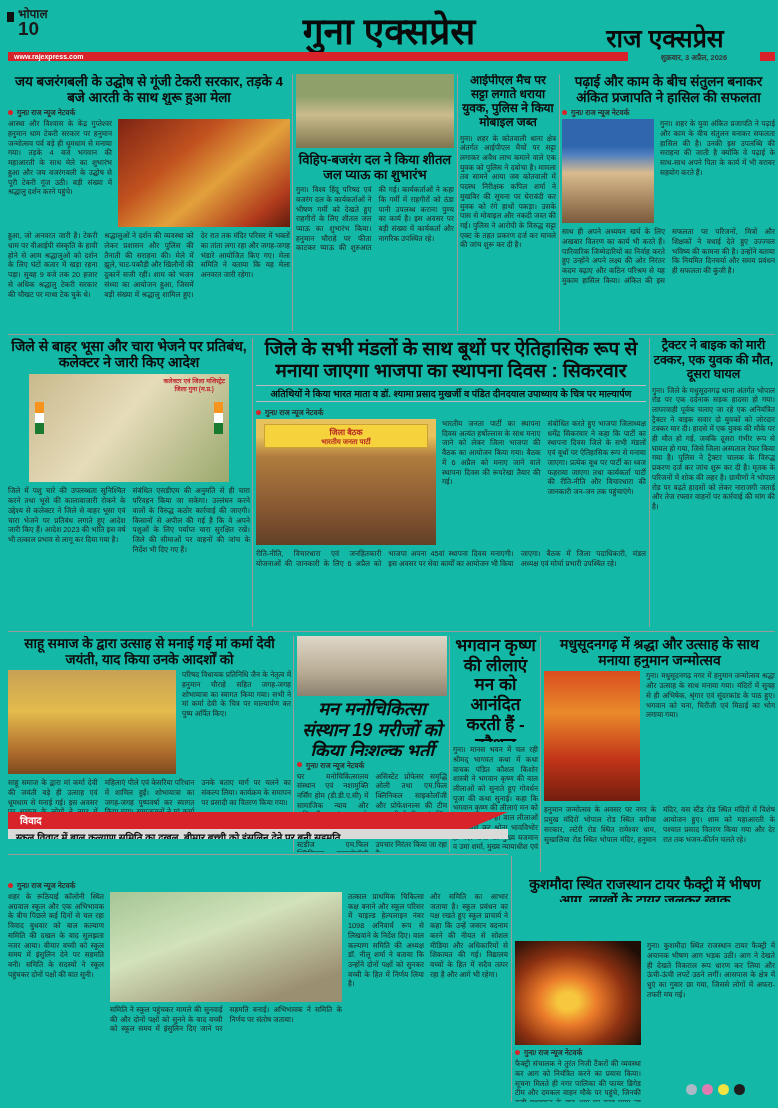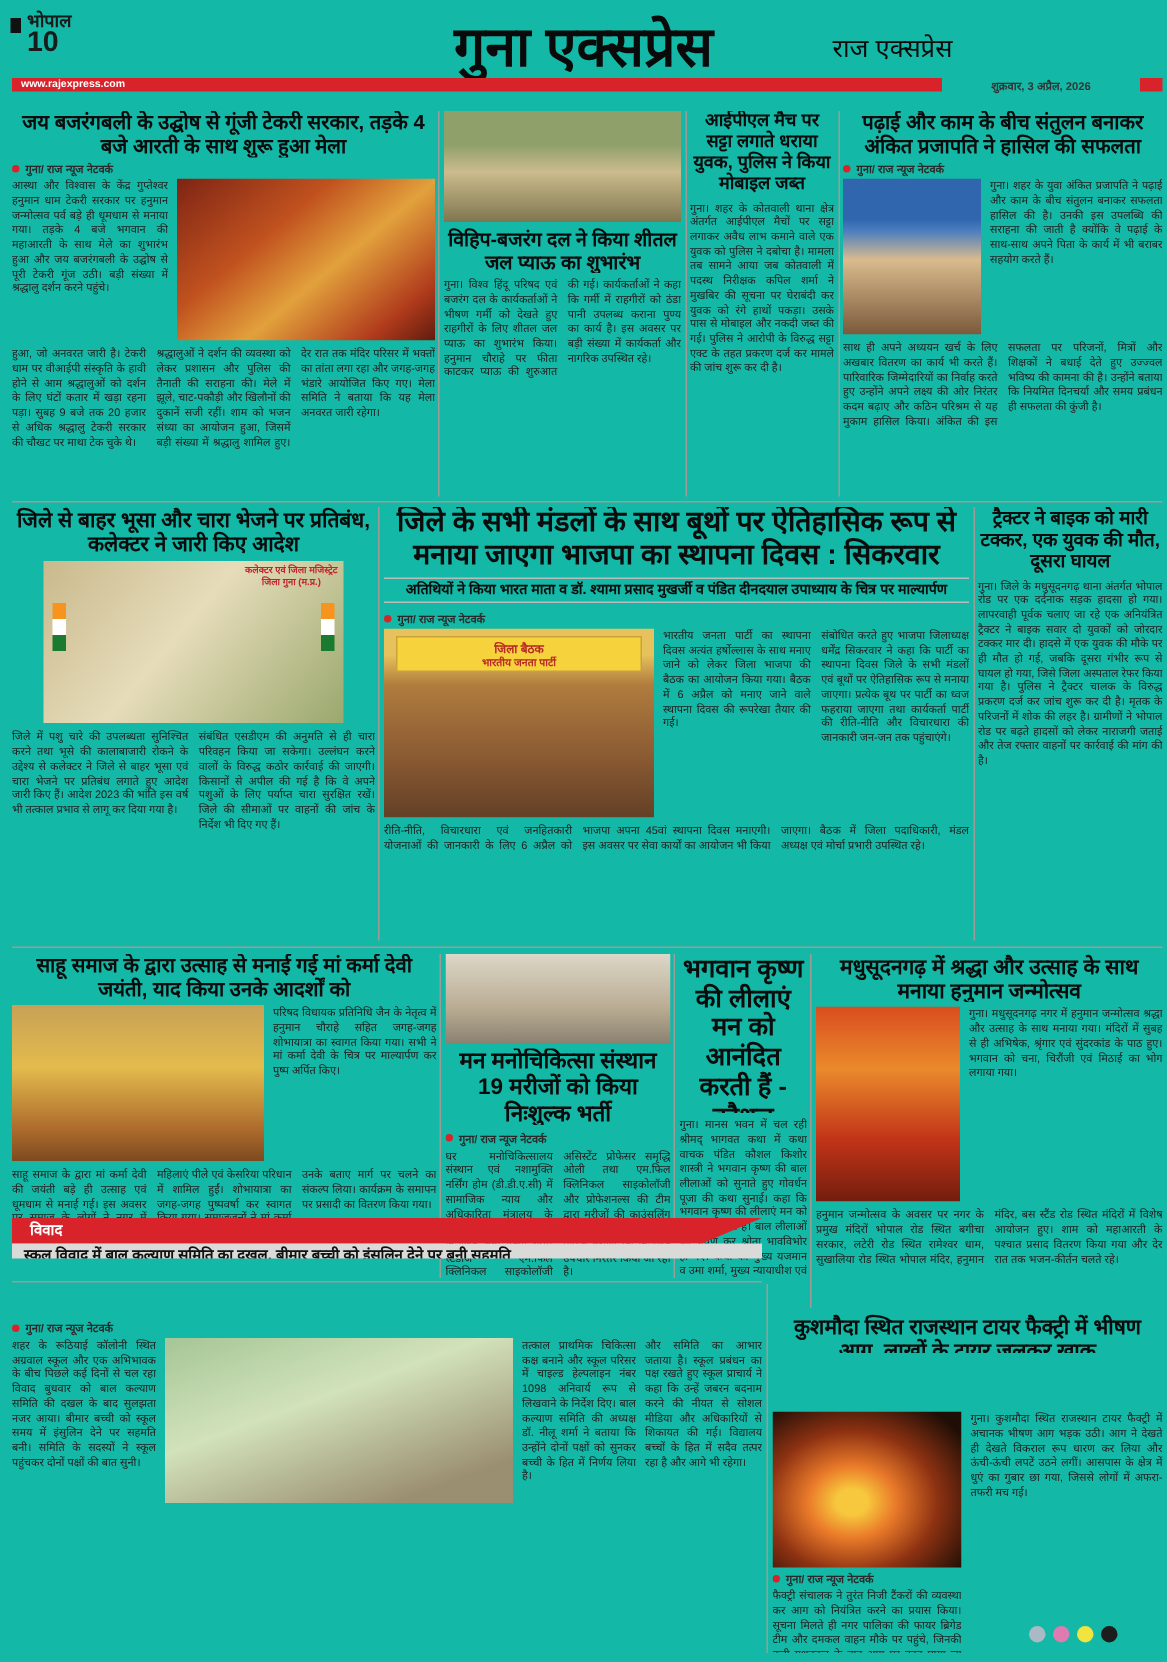--- a/index.html
+++ b/index.html
@@ -40,21 +40,21 @@
 </style>
 </head>
 <body>
 
 <div id="paper">
 
   <div class="abs" style="left:7px;top:12px;width:7px;height:10px;background:#111;"></div>
   <div class="abs" style="left:18px;top:5px;font-size:12px;font-weight:bold;">भोपाल</div>
   <div class="abs" style="left:18px;top:18px;font-size:19px;font-weight:bold;">10</div>
   <div class="abs" style="left:200px;top:4px;width:378px;text-align:center;font-size:37px;font-weight:bold;color:#0a0a0a;">गुना एक्सप्रेस</div>
-  <div class="abs" style="left:555px;top:20px;width:220px;text-align:left;font-size:17px;font-weight:normal;color:#0a0a0a;">राज एक्सप्रेस</div>
+  <div class="abs" style="left:555px;top:20px;width:220px;text-align:center;font-size:25px;font-weight:bold;color:#0a0a0a;">राज एक्सप्रेस</div>
 
   <div class="abs" style="left:8px;top:52px;width:620px;height:9px;background:#d8232a;">
     <span style="display:block;padding-left:6px;color:#fff;font-size:7px;font-weight:bold;line-height:9px;">www.rajexpress.com</span>
   </div>
   <div class="abs" style="left:630px;top:52px;width:128px;text-align:center;font-size:7.5px;font-weight:bold;color:#333;">शुक्रवार, 3 अप्रैल, 2026</div>
   <div class="abs" style="left:760px;top:52px;width:15px;height:9px;background:#d8232a;"></div>
 
   <div class="abs art" style="left:8px;top:74px;width:282px;height:257px;">
     <div class="hl" style="font-size:13.5px;">जय बजरंगबली के उद्घोष से गूंजी टेकरी सरकार, तड़के 4 बजे आरती के साथ शुरू हुआ मेला</div>
     <div class="byline">
@@ -169,21 +169,21 @@
           <p>परिषद विधायक प्रतिनिधि जैन के नेतृत्व में हनुमान चौराहे सहित जगह-जगह शोभायात्रा का स्वागत किया गया। सभी ने मां कर्मा देवी के चित्र पर माल्यार्पण कर पुष्प अर्पित किए।</p>
         </div>
     </div>
     <div class="body c3 fill" style="margin-top:4px;">
         <p>साहू समाज के द्वारा मां कर्मा देवी की जयंती बड़े ही उत्साह एवं धूमधाम से मनाई गई। इस अवसर पर समाज के लोगों ने नगर में शोभायात्रा निकाली, जिसमें महिलाएं पीले एवं केसरिया परिधान में शामिल हुईं। शोभायात्रा का जगह-जगह पुष्पवर्षा कर स्वागत किया गया। समाजजनों ने मां कर्मा देवी के आदर्शों को याद किया और उनके बताए मार्ग पर चलने का संकल्प लिया। कार्यक्रम के समापन पर प्रसादी का वितरण किया गया।</p>
       </div>
   </div>
 
   <div class="abs art" style="left:297px;top:636px;width:150px;height:216px;">
     <div class="photo ph-seminar" style="width:150px;height:60px;"></div>
-    <div class="hl" style="font-size:15px;margin:3px 0 2px;">मन मनोचिकित्सा संस्थान 19 मरीजों को किया निःशुल्क भर्ती</div>
+    <div class="hl" style="font-size:18px;margin:3px 0 2px;font-style:italic;">मन मनोचिकित्सा संस्थान 19 मरीजों को किया निःशुल्क भर्ती</div>
     <div class="byline">
       <span class="dot"></span>
       <span>गुना/ राज न्यूज नेटवर्क</span>
     </div>
     <div class="body c2 fill">
         <p>घर मनोचिकित्सालय संस्थान एवं नशामुक्ति नर्सिंग होम (डी.डी.ए.सी) में सामाजिक न्याय और अधिकारिता मंत्रालय के सहयोग से 19 मरीजों को निःशुल्क भर्ती किया गया। स्टडीज एम.फिल क्लिनिकल साइकोलॉजी असिस्टेंट प्रोफेसर समृद्धि ओली तथा एम.फिल क्लिनिकल साइकोलॉजी और प्रोफेशनल्स की टीम द्वारा मरीजों की काउंसलिंग की गई। संस्थान द्वारा नशे से पीड़ित मरीजों का निःशुल्क उपचार निरंतर किया जा रहा है।</p>
       </div>
   </div>
 
   <div class="abs art" style="left:453px;top:636px;width:85px;height:216px;">
@@ -220,20 +220,23 @@
     <div class="byline">
       <span class="dot"></span>
       <span>गुना/ राज न्यूज नेटवर्क</span>
     </div>
     <div class="row fill">
       <div class="body" style="width:96px;flex:0 0 auto;">
           <p>शहर के रूठियाई कॉलोनी स्थित अग्रवाल स्कूल और एक अभिभावक के बीच पिछले कई दिनों से चल रहा विवाद बुधवार को बाल कल्याण समिति की दखल के बाद सुलझता नजर आया। बीमार बच्ची को स्कूल समय में इंसुलिन देने पर सहमति बनी। समिति के सदस्यों ने स्कूल पहुंचकर दोनों पक्षों की बात सुनी।</p>
         </div>
       <div style="width:232px;flex:0 0 auto;display:flex;flex-direction:column;overflow:hidden;">
         <div class="photo ph-school" style="width:232px;height:110px;"></div>
+        <div class="body c2 fill" style="margin-top:3px;">
+            <p>समिति ने स्कूल पहुंचकर मामले की सुनवाई की और दोनों पक्षों को सुनने के बाद बच्ची को स्कूल समय में इंसुलिन दिए जाने पर सहमति बनाई। अभिभावक ने समिति के निर्णय पर संतोष जताया।</p>
+          </div>
       </div>
       <div class="body" style="width:76px;flex:0 0 auto;">
           <p>तत्काल प्राथमिक चिकित्सा कक्ष बनाने और स्कूल परिसर में चाइल्ड हेल्पलाइन नंबर 1098 अनिवार्य रूप से लिखवाने के निर्देश दिए। बाल कल्याण समिति की अध्यक्ष डॉ. नीलू शर्मा ने बताया कि उन्होंने दोनों पक्षों को सुनकर बच्ची के हित में निर्णय लिया है।</p>
         </div>
       <div class="body fill">
           <p>और समिति का आभार जताया है। स्कूल प्रबंधन का पक्ष रखते हुए स्कूल प्राचार्य ने कहा कि उन्हें जबरन बदनाम करने की नीयत से सोशल मीडिया और अधिकारियों से शिकायत की गई। विद्यालय बच्चों के हित में सदैव तत्पर रहा है और आगे भी रहेगा।</p>
         </div>
     </div>
   </div>
 

